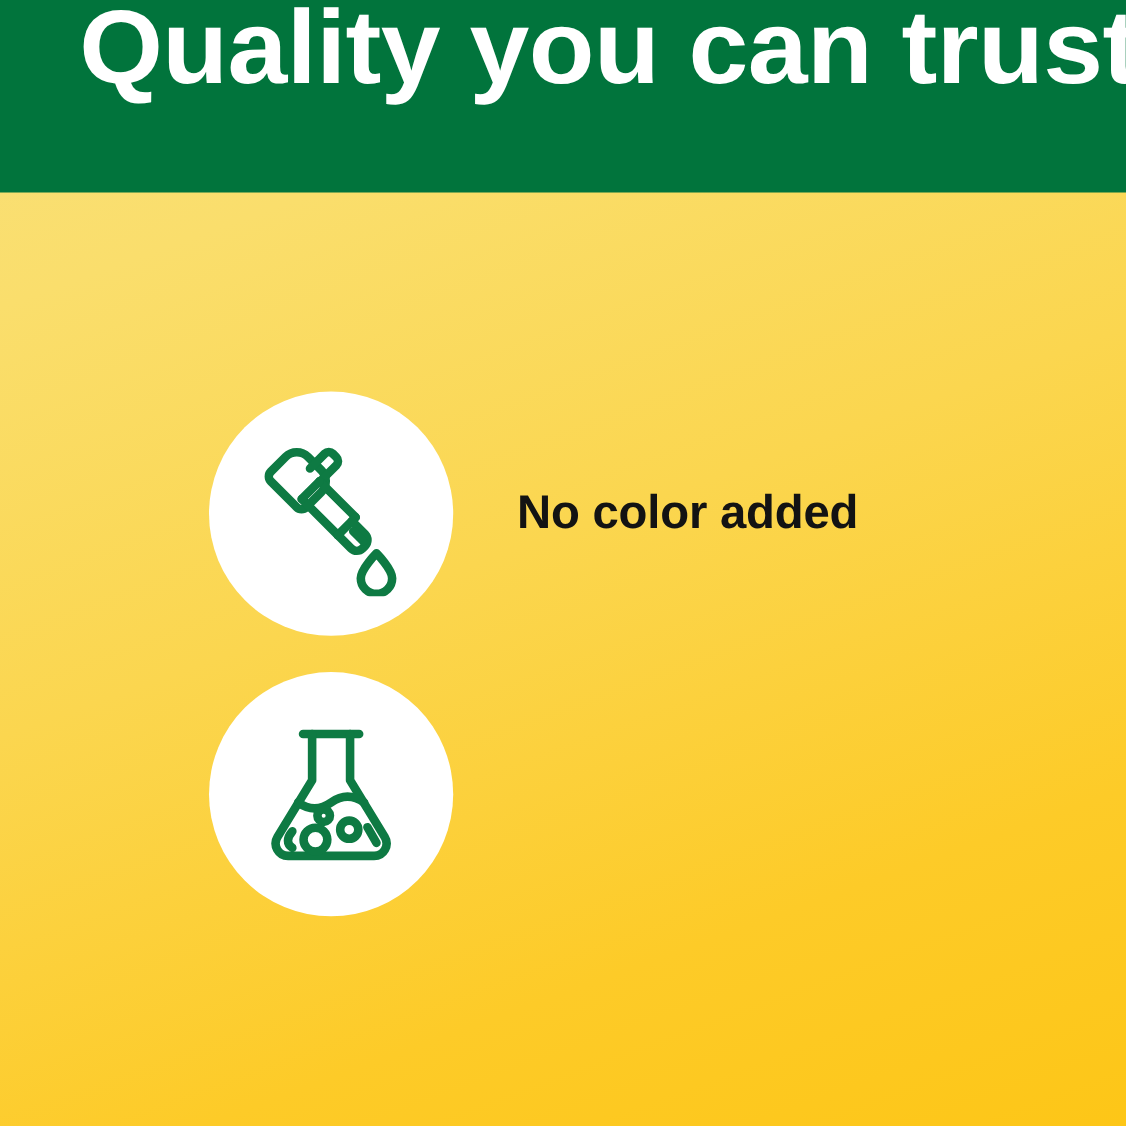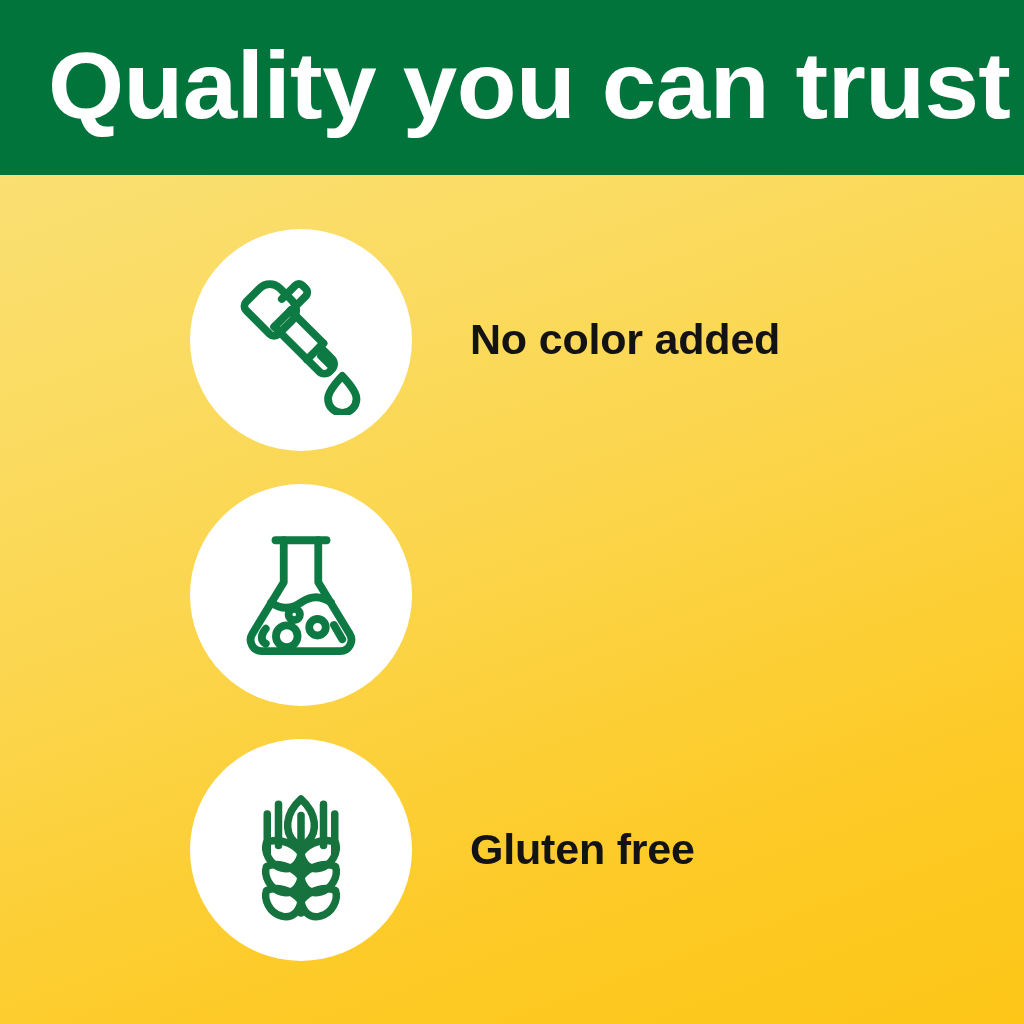--- a/index.html
+++ b/index.html
@@ -25,23 +25,22 @@
 
   
   #header-bar {
     position: absolute;
     top: 0;
     left: 0;
     width: 1024px;
     height: 175px;
     background: #01743C;
     display: flex;
-    align-items: center;
     box-sizing: border-box;
-    padding: 0 48px;
+    padding: 0 72px;
   }
   #header-title {
     color: #FFFFFF;
     font-family: "Liberation Sans Narrow", "Liberation Sans", sans-serif;
     font-weight: bold;
     font-size: 95px;
     line-height: 1;
     letter-spacing: -0.5px;
     white-space: nowrap;
     transform: scaleX(1.03);
@@ -149,44 +148,15 @@
             <circle cx="61.0" cy="71.5" r="5.5"></circle>
             <circle cx="40.5" cy="77.5" r="7.2"></circle>
 
             <path d="M26.5 72.5 c -3.5 4.0 -3.5 8.0 0 10.0"></path>
             <path d="M72.0 70.0 l 5.5 9.5"></path>
           </svg>
         </span>
       </div>
     </div>
 
-    <div class="feature-row">
-      <div class="feature-badge">
-        <span>
-          <svg width="150" height="150" viewBox="0 0 100 100" fill="none" stroke="#16733E" stroke-width="5.0" stroke-linecap="round" stroke-linejoin="round">
-
-            <path d="M50 47 V 92"></path>
-
-            <path d="M50 16 c -11 10 -11 22 -4.5 28.5 c 2.6 2.6 6.4 2.6 9.0 0
-                     C 61 38 61 26 50 16 Z"></path>
-            <path d="M50 27 V 45"></path>
-
-            <path d="M35.0 19.5 V 47"></path>
-            <path d="M65.0 19.5 V 47"></path>
-            <path d="M27.5 26.0 V 52"></path>
-            <path d="M72.5 26.0 V 52"></path>
-
-            <path d="M50 52 c -6 -8 -17 -10 -23 -7 c -2 6 2 15 10 17 c 7 2 12 -3 13 -10 Z"></path>
-            <path d="M50 52 c 6 -8 17 -10 23 -7 c 2 6 -2 15 -10 17 c -7 2 -12 -3 -13 -10 Z"></path>
-
-            <path d="M50 68 c -6 -8 -17 -10 -23 -7 c -2 6 2 15 10 17 c 7 2 12 -3 13 -10 Z"></path>
-            <path d="M50 68 c 6 -8 17 -10 23 -7 c 2 6 -2 15 -10 17 c -7 2 -12 -3 -13 -10 Z"></path>
-
-            <path d="M50 84 c -6 -8 -17 -10 -23 -7 c -2 6 2 15 10 17 c 7 2 12 -3 13 -10 Z"></path>
-            <path d="M50 84 c 6 -8 17 -10 23 -7 c 2 6 -2 15 -10 17 c -7 2 -12 -3 -13 -10 Z"></path>
-          </svg>
-        </span>
-      </div>
-      <div class="feature-label">Gluten free</div>
-    </div>
 
   </div>
 </div>
 
 </body></html>

